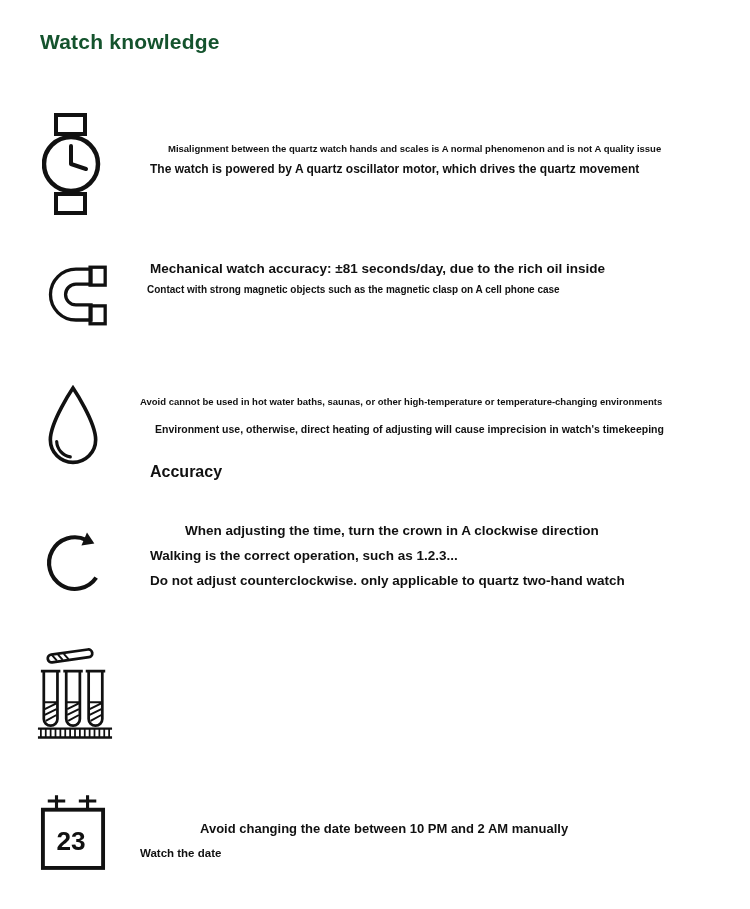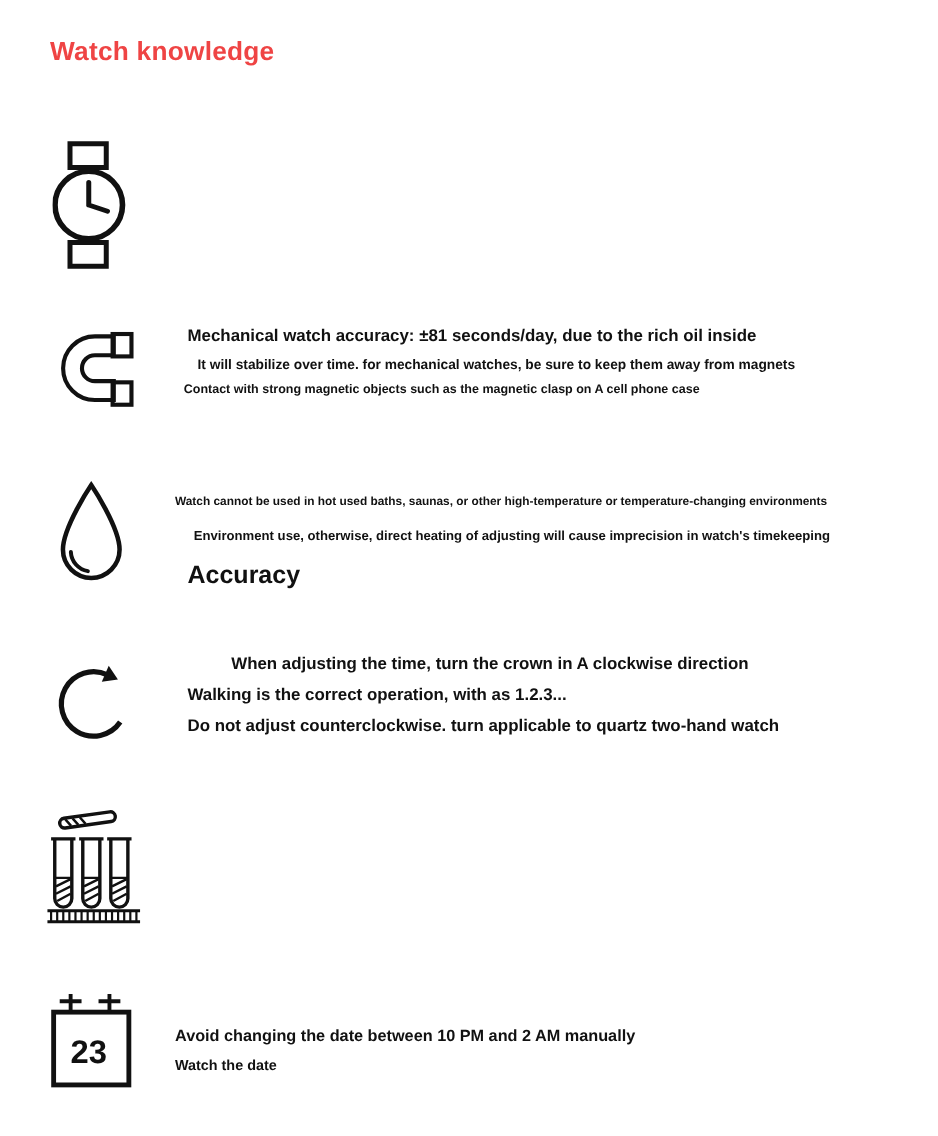--- a/index.html
+++ b/index.html
@@ -2,21 +2,21 @@
 <html><head>
 <meta charset="utf-8">
 <style>
   html,body{margin:0;padding:0;background:#fff;}
   .page{
     position:relative;width:750px;height:909px;background:#ffffff;
     font-family:"Liberation Sans", sans-serif;color:#111;overflow:hidden;
   }
   .title{
     position:absolute;left:40px;top:30px;margin:0;
-    font-size:21px;font-weight:700;letter-spacing:.2px;color:#ef4444;
+    font-size:21px;font-weight:700;letter-spacing:.2px;color:#14532d;
   }
   .sec{position:absolute;left:0;width:750px;}
   .icon{position:absolute;text-align:center;}
   .txt{position:absolute;left:140px;right:8px;}
   .ln{margin:0;font-weight:700;color:#111;line-height:1.35;white-space:nowrap;}
 </style>
 </head>
 <body>
 
 <div class="page">
@@ -25,62 +25,65 @@
 
   <section class="sec" style="top:110px;height:130px;">
     <div class="icon" style="left:42px;top:2px;">
       <svg width="60" height="104" viewBox="0 0 60 104" fill="none" stroke="#111" stroke-width="4">
         <rect x="14" y="3" width="29" height="19"></rect>
         <rect x="14" y="82" width="29" height="19"></rect>
         <circle cx="29" cy="52" r="27" stroke-width="4.5"></circle>
         <path d="M29 52 V34 M29 52 L44 57" stroke-linecap="round"></path>
       </svg>
     </div>
+    <div class="txt" style="top:33px;">
+      <p class="ln" style="font-size:9.5px;margin-left:28px;">Misalignment between the quartz watch hands and scales is A normal phenomenon and is not A quality issue</p>
+      <p class="ln" style="font-size:12px;margin-left:10px;margin-top:5px;">The watch is powered by A quartz oscillator motor, which drives the quartz movement</p>
+    </div>
   </section>
 
   <section class="sec" style="top:255px;height:120px;">
     <div class="icon" style="left:42px;top:10px;">
       <svg width="66" height="61" viewBox="0 0 70 62" fill="none" stroke="#111" stroke-width="3.5">
         <path d="M52 3 H36 A27 27 0 0 0 36 57 H52 V41 H36 A11 11 0 0 1 36 19 H52 Z"></path>
         <rect x="51" y="1" width="16" height="19"></rect>
         <rect x="51" y="42" width="16" height="19"></rect>
       </svg>
     </div>
     <div class="txt" style="top:5px;">
       <p class="ln" style="font-size:13.5px;margin-left:10px;">Mechanical watch accuracy: ±81 seconds/day, due to the rich oil inside</p>
-      <p class="ln" style="font-size:11px;margin-left:18px;margin-top:7px;">It will stabilize over time. for mechanical watches, be sure to keep them away from magnets</p>
       <p class="ln" style="font-size:10px;margin-left:7px;margin-top:5px;">Contact with strong magnetic objects such as the magnetic clasp on A cell phone case</p>
     </div>
   </section>
 
   <section class="sec" style="top:382px;height:120px;">
     <div class="icon" style="left:44px;top:2px;">
       <svg width="58" height="86" viewBox="0 0 64 92" fill="none" stroke="#111" stroke-width="4">
         <path d="M32 3 C32 3 7 40 7 60 A25 25 0 0 0 57 60 C57 40 32 3 32 3 Z"></path>
         <path d="M14 62 A18 18 0 0 0 29 79" stroke-width="3.5" stroke-linecap="round"></path>
       </svg>
     </div>
     <div class="txt" style="top:14px;">
-      <p class="ln" style="font-size:9.5px;">Watch cannot be used in hot used baths, saunas, or other high-temperature or temperature-changing environments</p>
+      <p class="ln" style="font-size:9.5px;">Avoid cannot be used in hot water baths, saunas, or other high-temperature or temperature-changing environments</p>
       <p class="ln" style="font-size:10.5px;margin-left:15px;margin-top:13px;">Environment use, otherwise, direct heating of adjusting will cause imprecision in watch's timekeeping</p>
-      <p class="ln" style="font-size:20px;margin-left:10px;margin-top:11px;">Accuracy</p>
+      <p class="ln" style="font-size:16px;margin-left:10px;margin-top:25px;">Accuracy</p>
     </div>
   </section>
 
   <section class="sec" style="top:522px;height:100px;">
     <div class="icon" style="left:40px;top:4px;">
       <svg width="70" height="72" viewBox="0 0 76 78" fill="none" stroke="#111" stroke-width="4.5">
         <path d="M61 56 A28 28 0 1 1 50 15"></path>
         <path d="M59 19 L45 21 L51 7 Z" fill="#111" stroke="none"></path>
       </svg>
     </div>
     <div class="txt" style="top:0;">
       <p class="ln" style="font-size:13.5px;margin-left:45px;">When adjusting the time, turn the crown in A clockwise direction</p>
-      <p class="ln" style="font-size:13.5px;margin-left:10px;margin-top:7px;">Walking is the correct operation, with as 1.2.3...</p>
-      <p class="ln" style="font-size:13.5px;margin-left:10px;margin-top:7px;">Do not adjust counterclockwise. turn applicable to quartz two-hand watch</p>
+      <p class="ln" style="font-size:13.5px;margin-left:10px;margin-top:7px;">Walking is the correct operation, such as 1.2.3...</p>
+      <p class="ln" style="font-size:13.5px;margin-left:10px;margin-top:7px;">Do not adjust counterclockwise. only applicable to quartz two-hand watch</p>
     </div>
   </section>
 
   <section class="sec" style="top:645px;height:110px;">
     <div class="icon" style="left:36px;top:2px;">
       <svg width="78" height="96" viewBox="0 0 80 97" fill="none" stroke="#111" stroke-width="2.8">
         <g transform="rotate(-8 38 9)">
           <rect x="12" y="4" width="46" height="8" rx="4"></rect>
           <path d="M17 5 l4 6 M23 5 l4 6 M29 5 l4 6" stroke-width="2"></path>
         </g>
@@ -98,18 +101,18 @@
 
   <section class="sec" style="top:792px;height:95px;">
     <div class="icon" style="left:40px;top:2px;">
       <svg width="66" height="78" viewBox="0 0 68 80" fill="none" stroke="#111" stroke-width="4">
         <rect x="3" y="16" width="62" height="60"></rect>
         <path d="M8 7 H26 M17 1 V16 M40 7 H58 M49 1 V16" stroke-width="3.2"></path>
         <text x="32" y="58" text-anchor="middle" font-size="27" font-weight="bold" fill="#111" stroke="none">23</text>
       </svg>
     </div>
     <div class="txt" style="top:28px;">
-      <p class="ln" style="font-size:13px;">Avoid changing the date between 10 PM and 2 AM manually</p>
+      <p class="ln" style="font-size:13px;margin-left:60px;">Avoid changing the date between 10 PM and 2 AM manually</p>
       <p class="ln" style="font-size:11.5px;margin-top:8px;">Watch the date</p>
     </div>
   </section>
 
 </div>
 
 </body></html>

